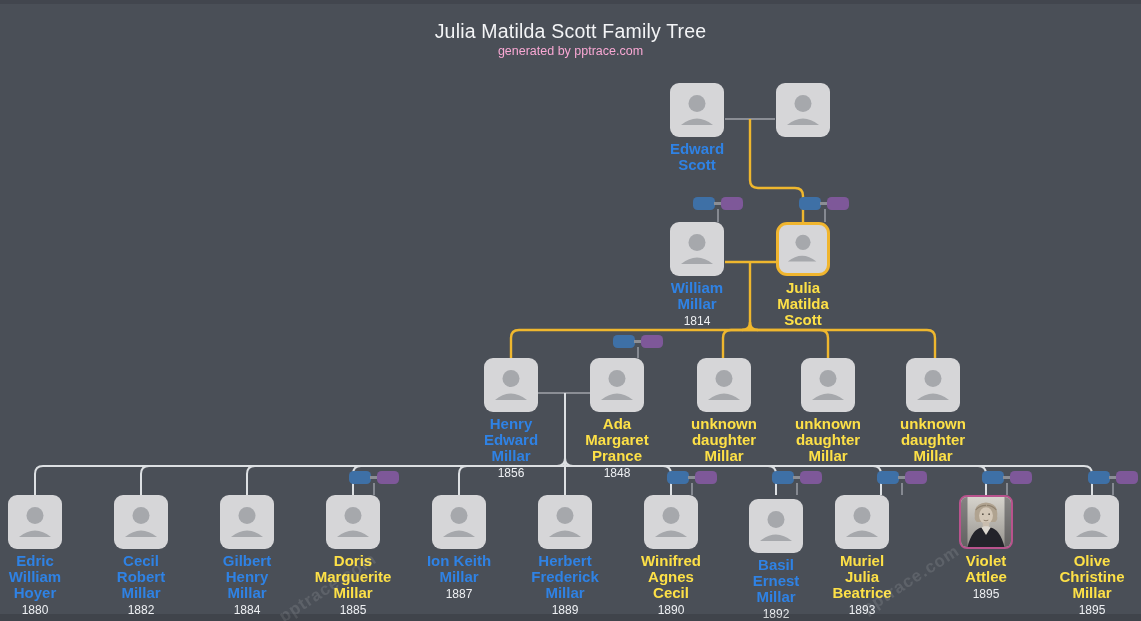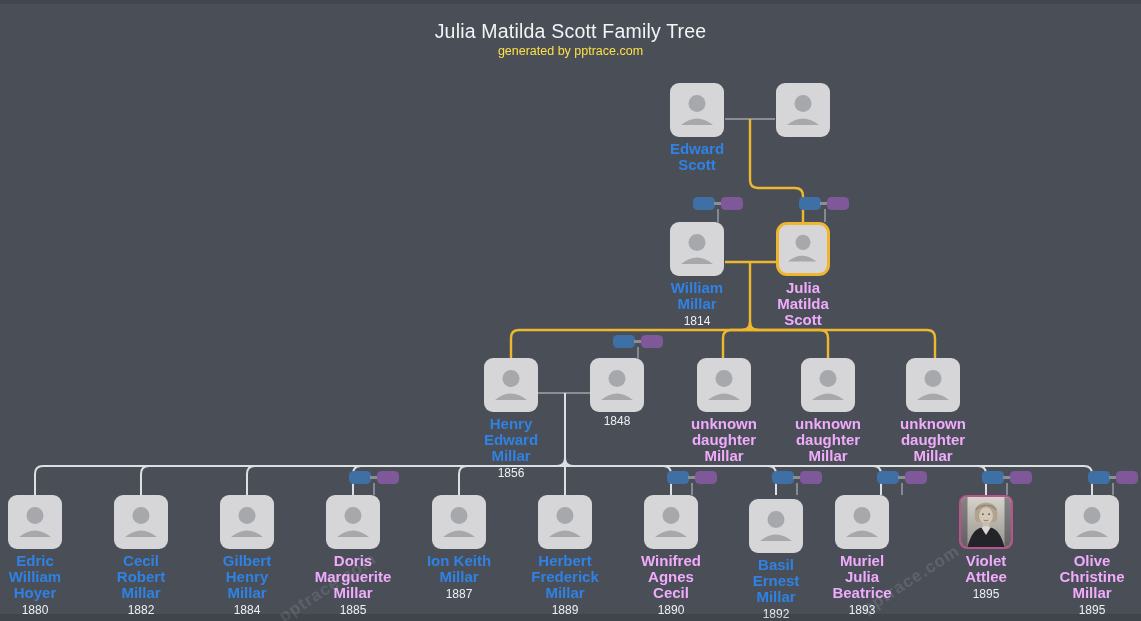--- a/index.html
+++ b/index.html
@@ -7,34 +7,34 @@
     width:1141px;height:621px;overflow:hidden;position:relative;
     background:#4a4f57;
     font-family:"Liberation Sans","DejaVu Sans",sans-serif;
   }
   .shade-top{position:absolute;left:0;top:0;width:1141px;height:4px;background:rgba(0,0,0,.10);z-index:8;}
   .shade-bottom{position:absolute;left:0;bottom:0;width:1141px;height:7px;background:rgba(0,0,0,.13);z-index:8;}
 
   .title{position:absolute;left:0;top:20px;width:1141px;text-align:center;
     font-size:19.5px;color:#f3f4f6;letter-spacing:.2px;z-index:2;}
   .subtitle{position:absolute;left:0;top:44px;width:1141px;text-align:center;
-    font-size:12.5px;color:#fde047;z-index:2;}
+    font-size:12.5px;color:#f9a8d4;z-index:2;}
 
   svg.lines{position:absolute;left:0;top:0;width:1141px;height:621px;z-index:1;}
 
   .node{position:absolute;width:110px;display:flex;flex-direction:column;align-items:center;z-index:2;}
   .node.g4{width:104px;}
   .card{width:54px;height:54px;background:#d6d6d8;border-radius:9px;box-sizing:border-box;flex:none;overflow:hidden;}
   .card.highlight{border:3px solid #f0b52e;border-radius:11px;}
   .card.photo{border:2px solid #b9538d;border-radius:8px;}
   .sil{display:block;width:100%;height:100%;}
   .sil .f{fill:#a6a8ac;}
   .pname{margin-top:4px;font-weight:bold;font-size:15px;line-height:16px;text-align:center;white-space:pre-line;}
   .pname.male{color:#2f82e4;}
-  .pname.female{color:#f0abfc;}
+  .pname.female{color:#fde047;}
   .pyear{font-size:12px;line-height:17px;color:#eef0f3;margin-top:1px;}
   .pname:empty,.pyear:empty{display:none;}
 
   .pillpair{position:absolute;width:50px;height:13px;z-index:3;}
   .pill{position:absolute;top:0;width:22px;height:13px;border-radius:4.5px;display:block;}
   .pill.blue{left:0;background:#3e70a6;}
   .pill.purple{left:28px;background:#7e5899;}
   .pillpair .link{position:absolute;left:21px;top:5px;width:8px;height:3px;background:#8b8e95;display:block;}
 
   .wm{position:absolute;color:rgba(255,255,255,.11);font-size:17px;font-weight:bold;
@@ -150,20 +150,23 @@
 Millar</div>
   <div class="pyear">1856</div>
 </div>
 <div class="node" style="left:562px;top:358px">
   <div class="card">
     <svg class="sil" viewBox="0 0 54 54">
         <circle class="f" cx="27" cy="20.5" r="8.5"></circle>
         <path class="f" d="M11 42 Q27 29 43 42 Z"></path>
       </svg>
   </div>
+  <div class="pname female">Ada
+Margaret
+Prance</div>
   <div class="pyear">1848</div>
 </div>
 <div class="node" style="left:669px;top:358px">
   <div class="card">
     <svg class="sil" viewBox="0 0 54 54">
         <circle class="f" cx="27" cy="20.5" r="8.5"></circle>
         <path class="f" d="M11 42 Q27 29 43 42 Z"></path>
       </svg>
   </div>
   <div class="pname female">unknown

